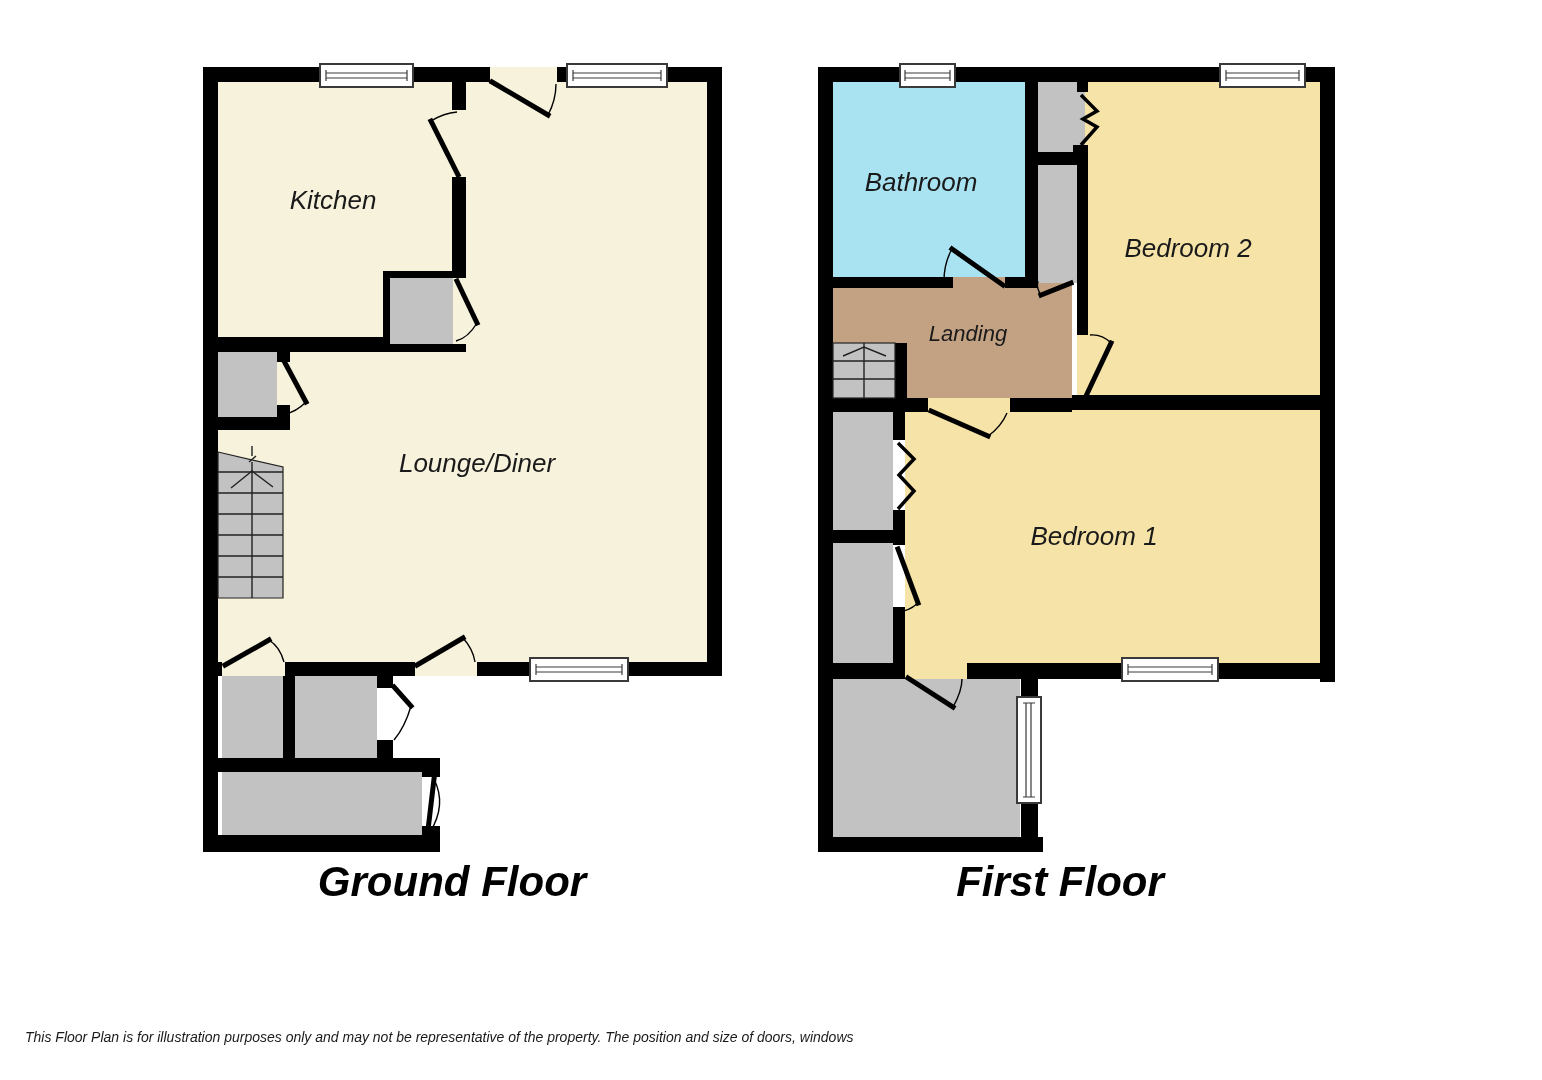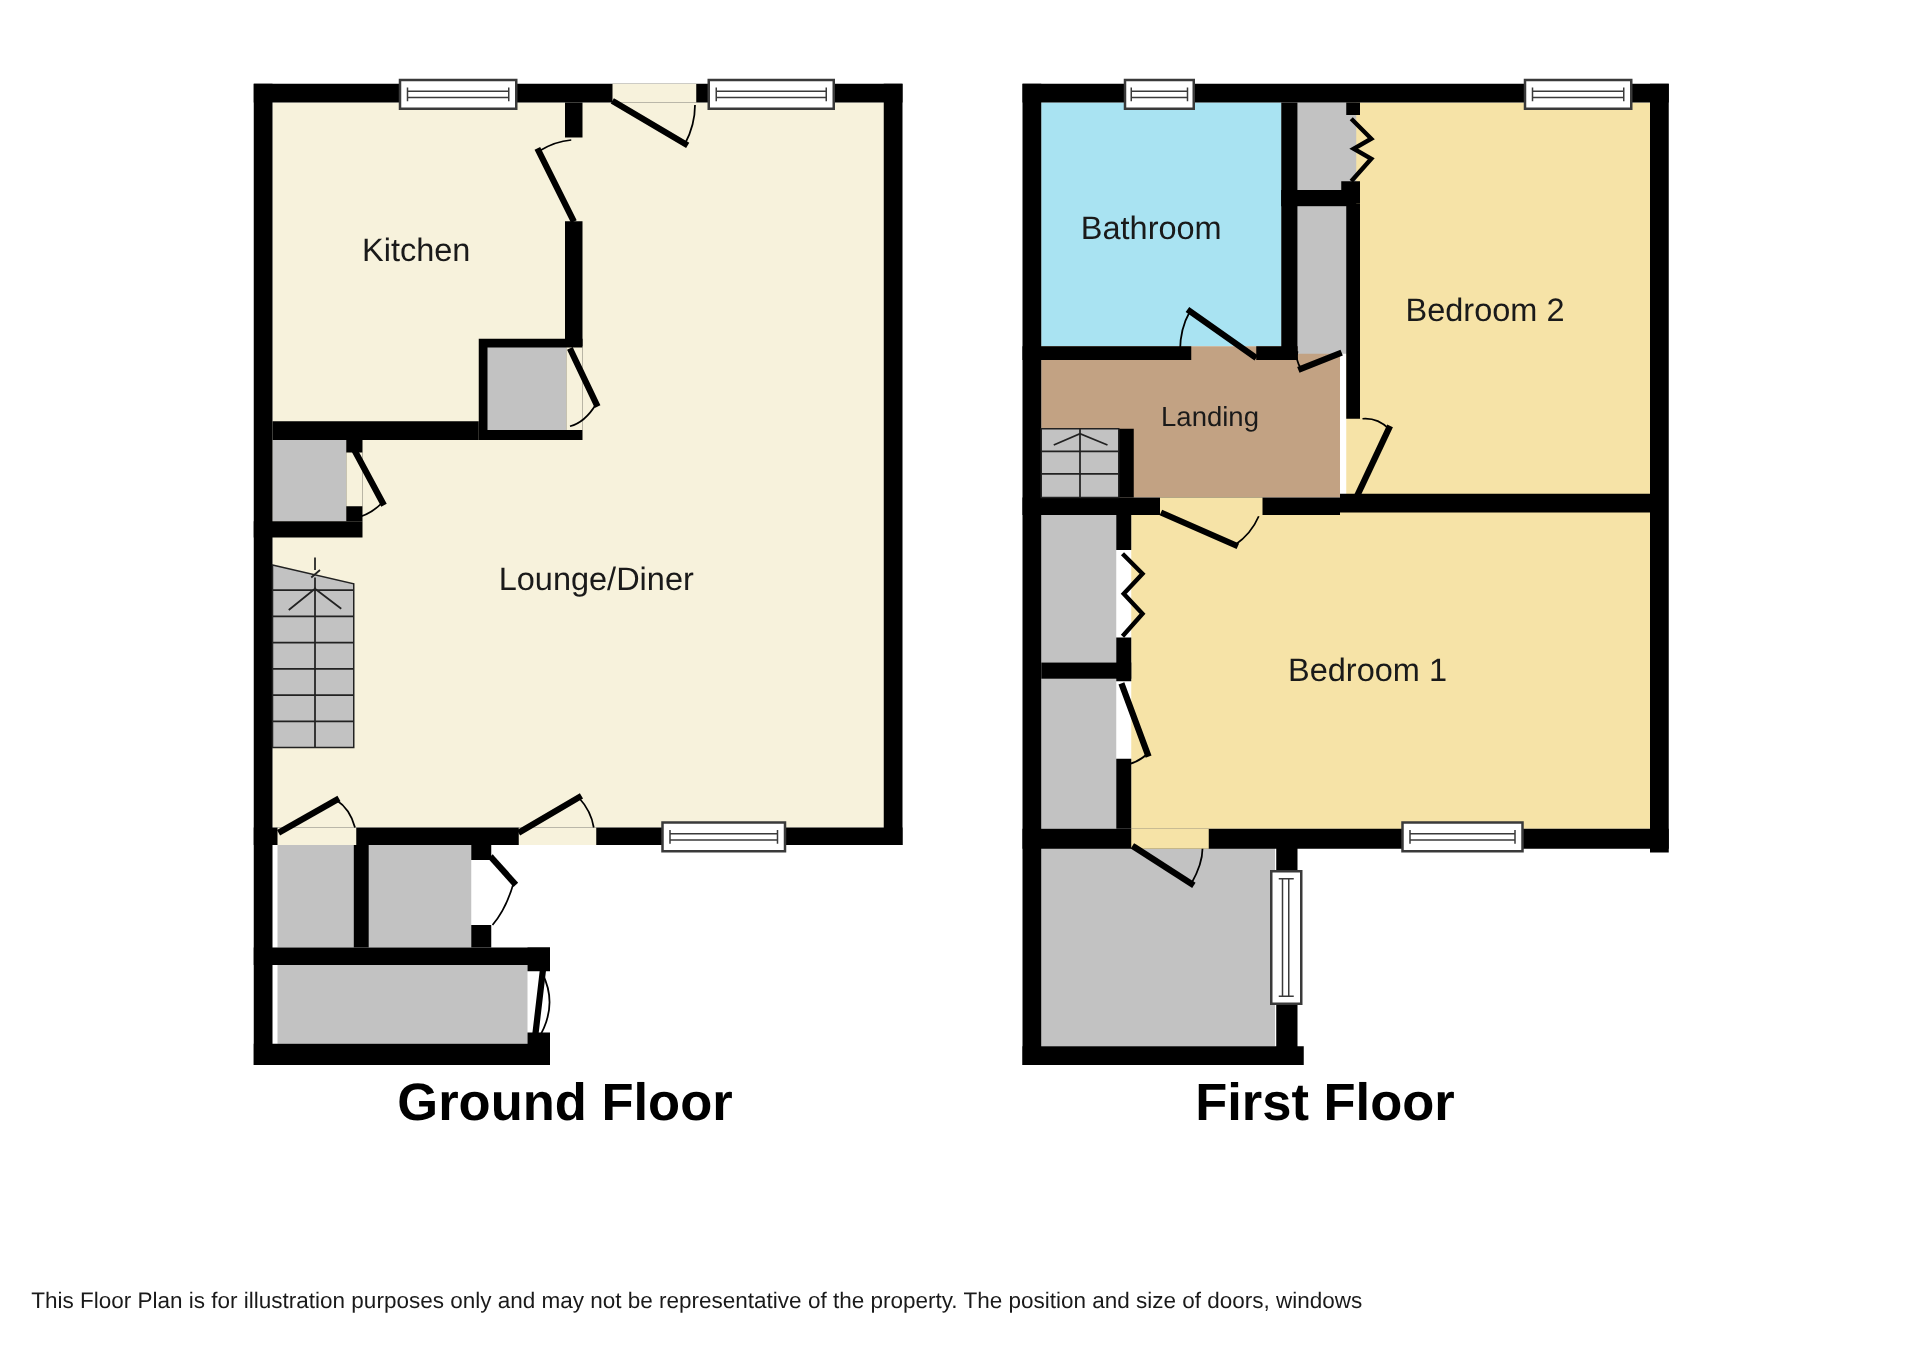--- a/index.html
+++ b/index.html
@@ -1,35 +1,35 @@
 <!DOCTYPE html>
 <html style="--wall: #000000; --floor-cream: #F7F2DC; --floor-yellow: #F6E3A7; --floor-cyan: #A9E3F2; --floor-tan: #C2A283; --floor-gray: #C2C2C2; --window-fill: #FFFFFF;"><head>
 <meta charset="utf-8">
 <style>
   html,body{margin:0;padding:0;width:1542px;height:1080px;background:#fff;overflow:hidden;}
-  .stage{position:relative;width:1542px;height:1080px;background:#fff;}
+  .stage{position:relative;width:1542px;height:1080px;background:#fff;font-style:italic;}
   svg{position:absolute;left:0;top:0;}
   .wall{fill:var(--wall,#000);}
   .f-cream{fill:var(--floor-cream,#F7F2DC);}
   .f-yellow{fill:var(--floor-yellow,#F6E3A7);}
   .f-cyan{fill:var(--floor-cyan,#A9E3F2);}
   .f-tan{fill:var(--floor-tan,#C2A283);}
   .f-gray{fill:var(--floor-gray,#C2C2C2);}
   .win{fill:var(--window-fill,#FFF);stroke:#3a3a3a;stroke-width:2;}
   .win-line{stroke:#3a3a3a;stroke-width:1.2;fill:none;}
   .leaf{stroke:#000;stroke-width:5;fill:none;stroke-linecap:square;}
   .leaf-thin{stroke:#000;stroke-width:3.5;fill:none;stroke-linejoin:miter;}
   .arc{stroke:#000;stroke-width:1.4;fill:none;}
   .stair-fill{fill:var(--floor-gray,#C2C2C2);stroke:#222;stroke-width:1.2;}
   .tread{stroke:#222;stroke-width:1.4;fill:none;}
   .room-label{font-family:"Liberation Sans",sans-serif;font-size:26px;fill:#1a1a1a;text-anchor:middle;}
   .room-label-small{font-family:"Liberation Sans",sans-serif;font-size:22px;fill:#1a1a1a;text-anchor:middle;}
   .caption{font-family:"Liberation Sans",sans-serif;font-size:42px;font-weight:bold;fill:#000;text-anchor:middle;}
   .disclaimer{position:absolute;left:25px;top:1028px;font-family:"Liberation Sans",sans-serif;
-              font-size:18px;line-height:1.36;color:#1a1a1a;}
+              font-size:14px;line-height:1.36;color:#1a1a1a;}
 </style>
 </head>
 <body style="background: rgb(255, 255, 255);">
 
 <div class="stage">
 <svg width="1542" height="1080" viewBox="0 0 1542 1080">
 
   <g>
 
     <g>

